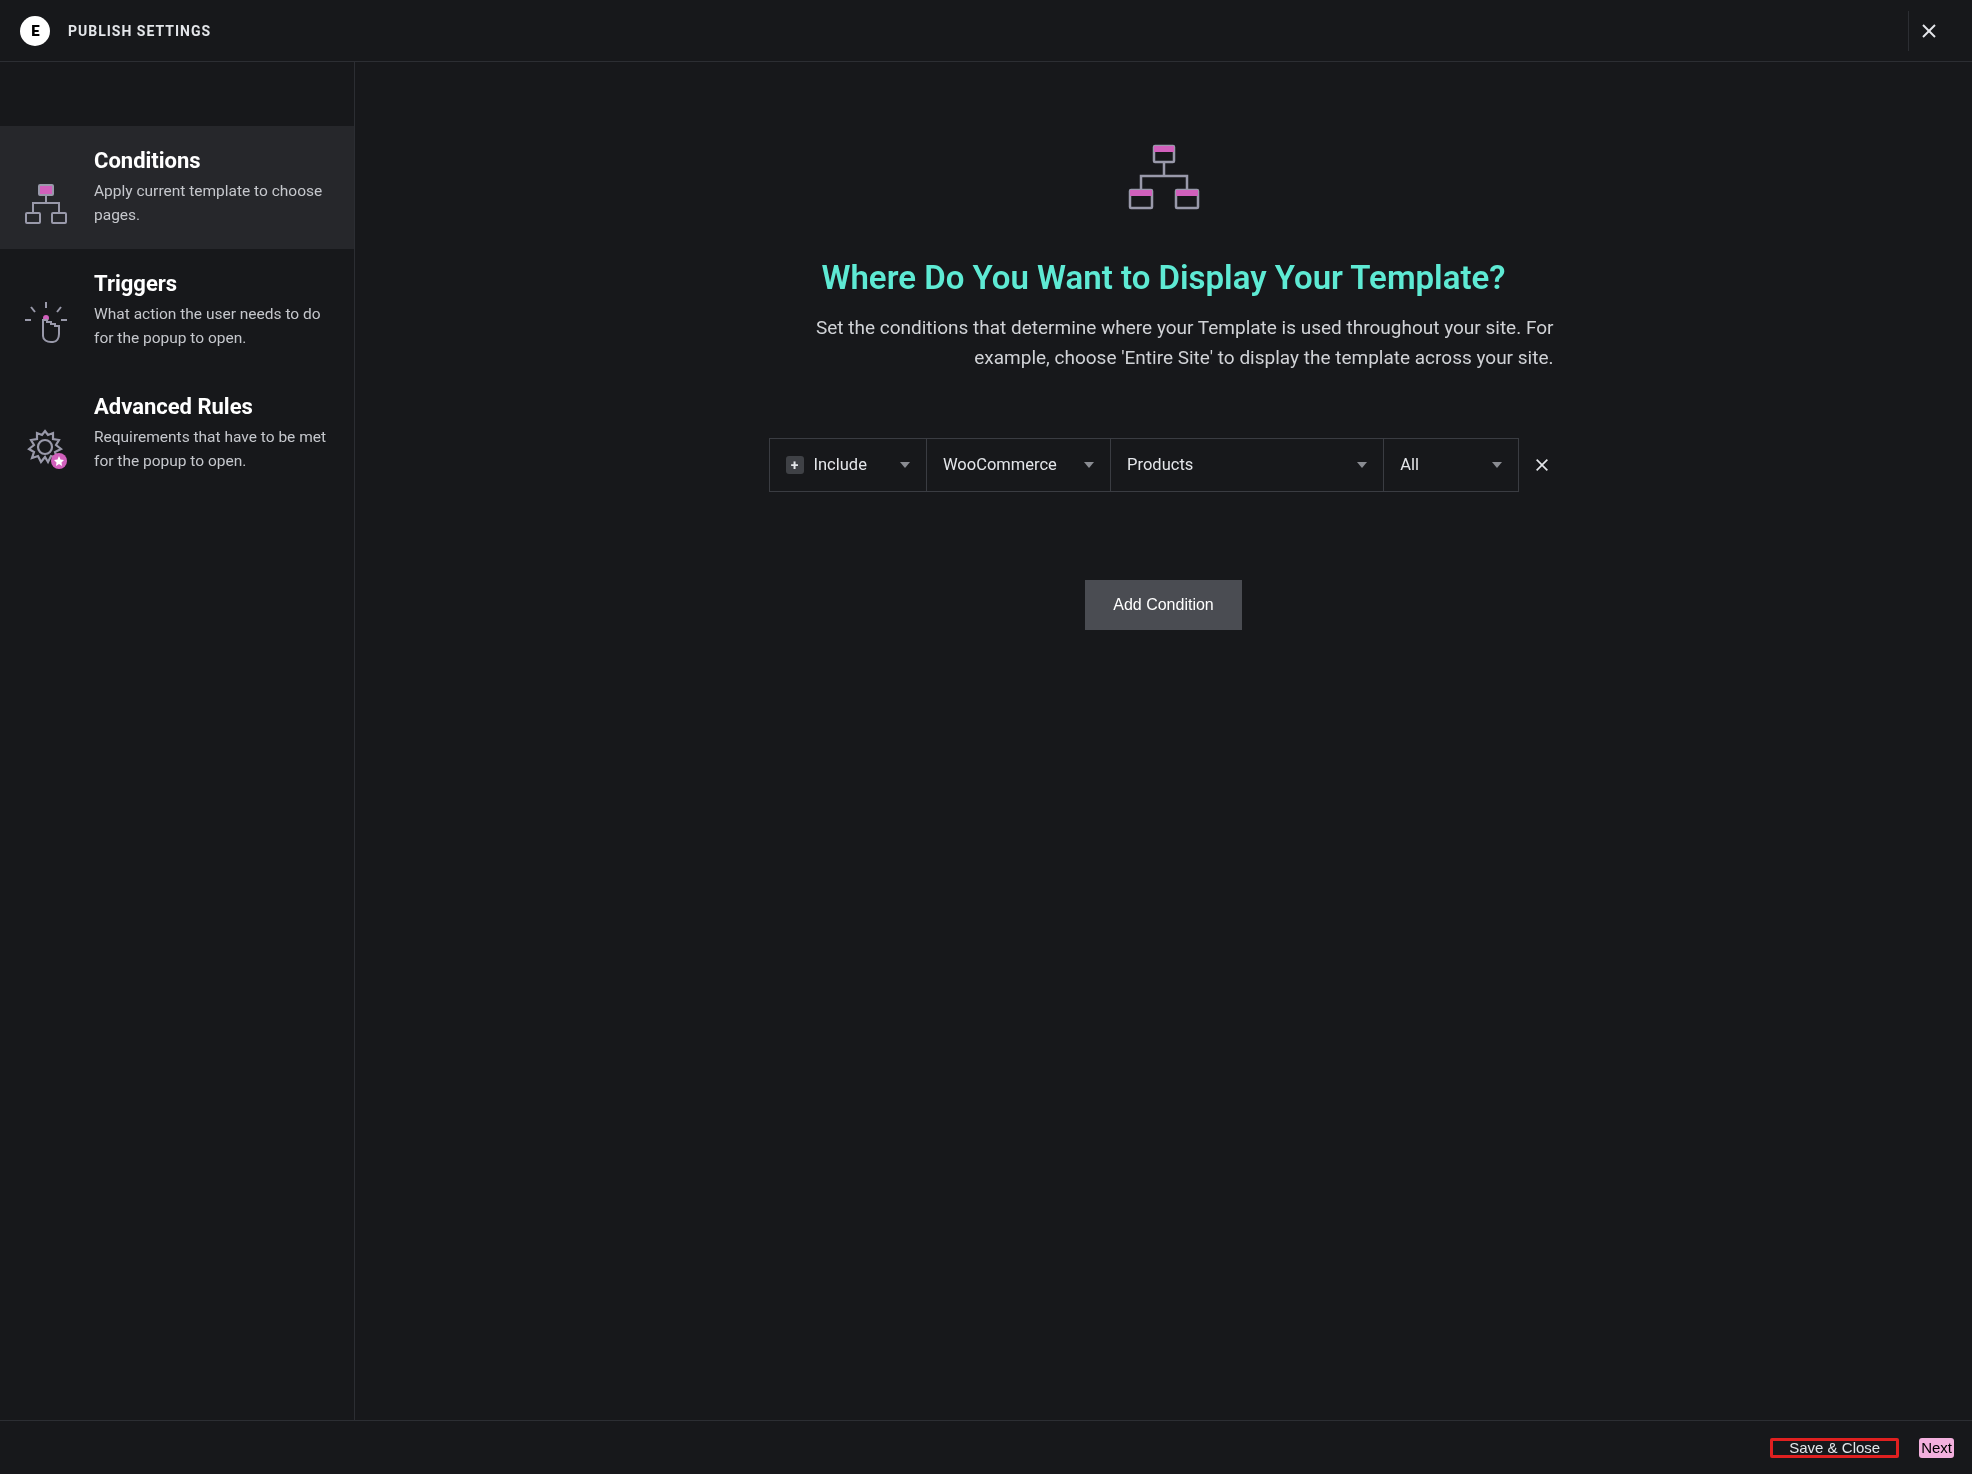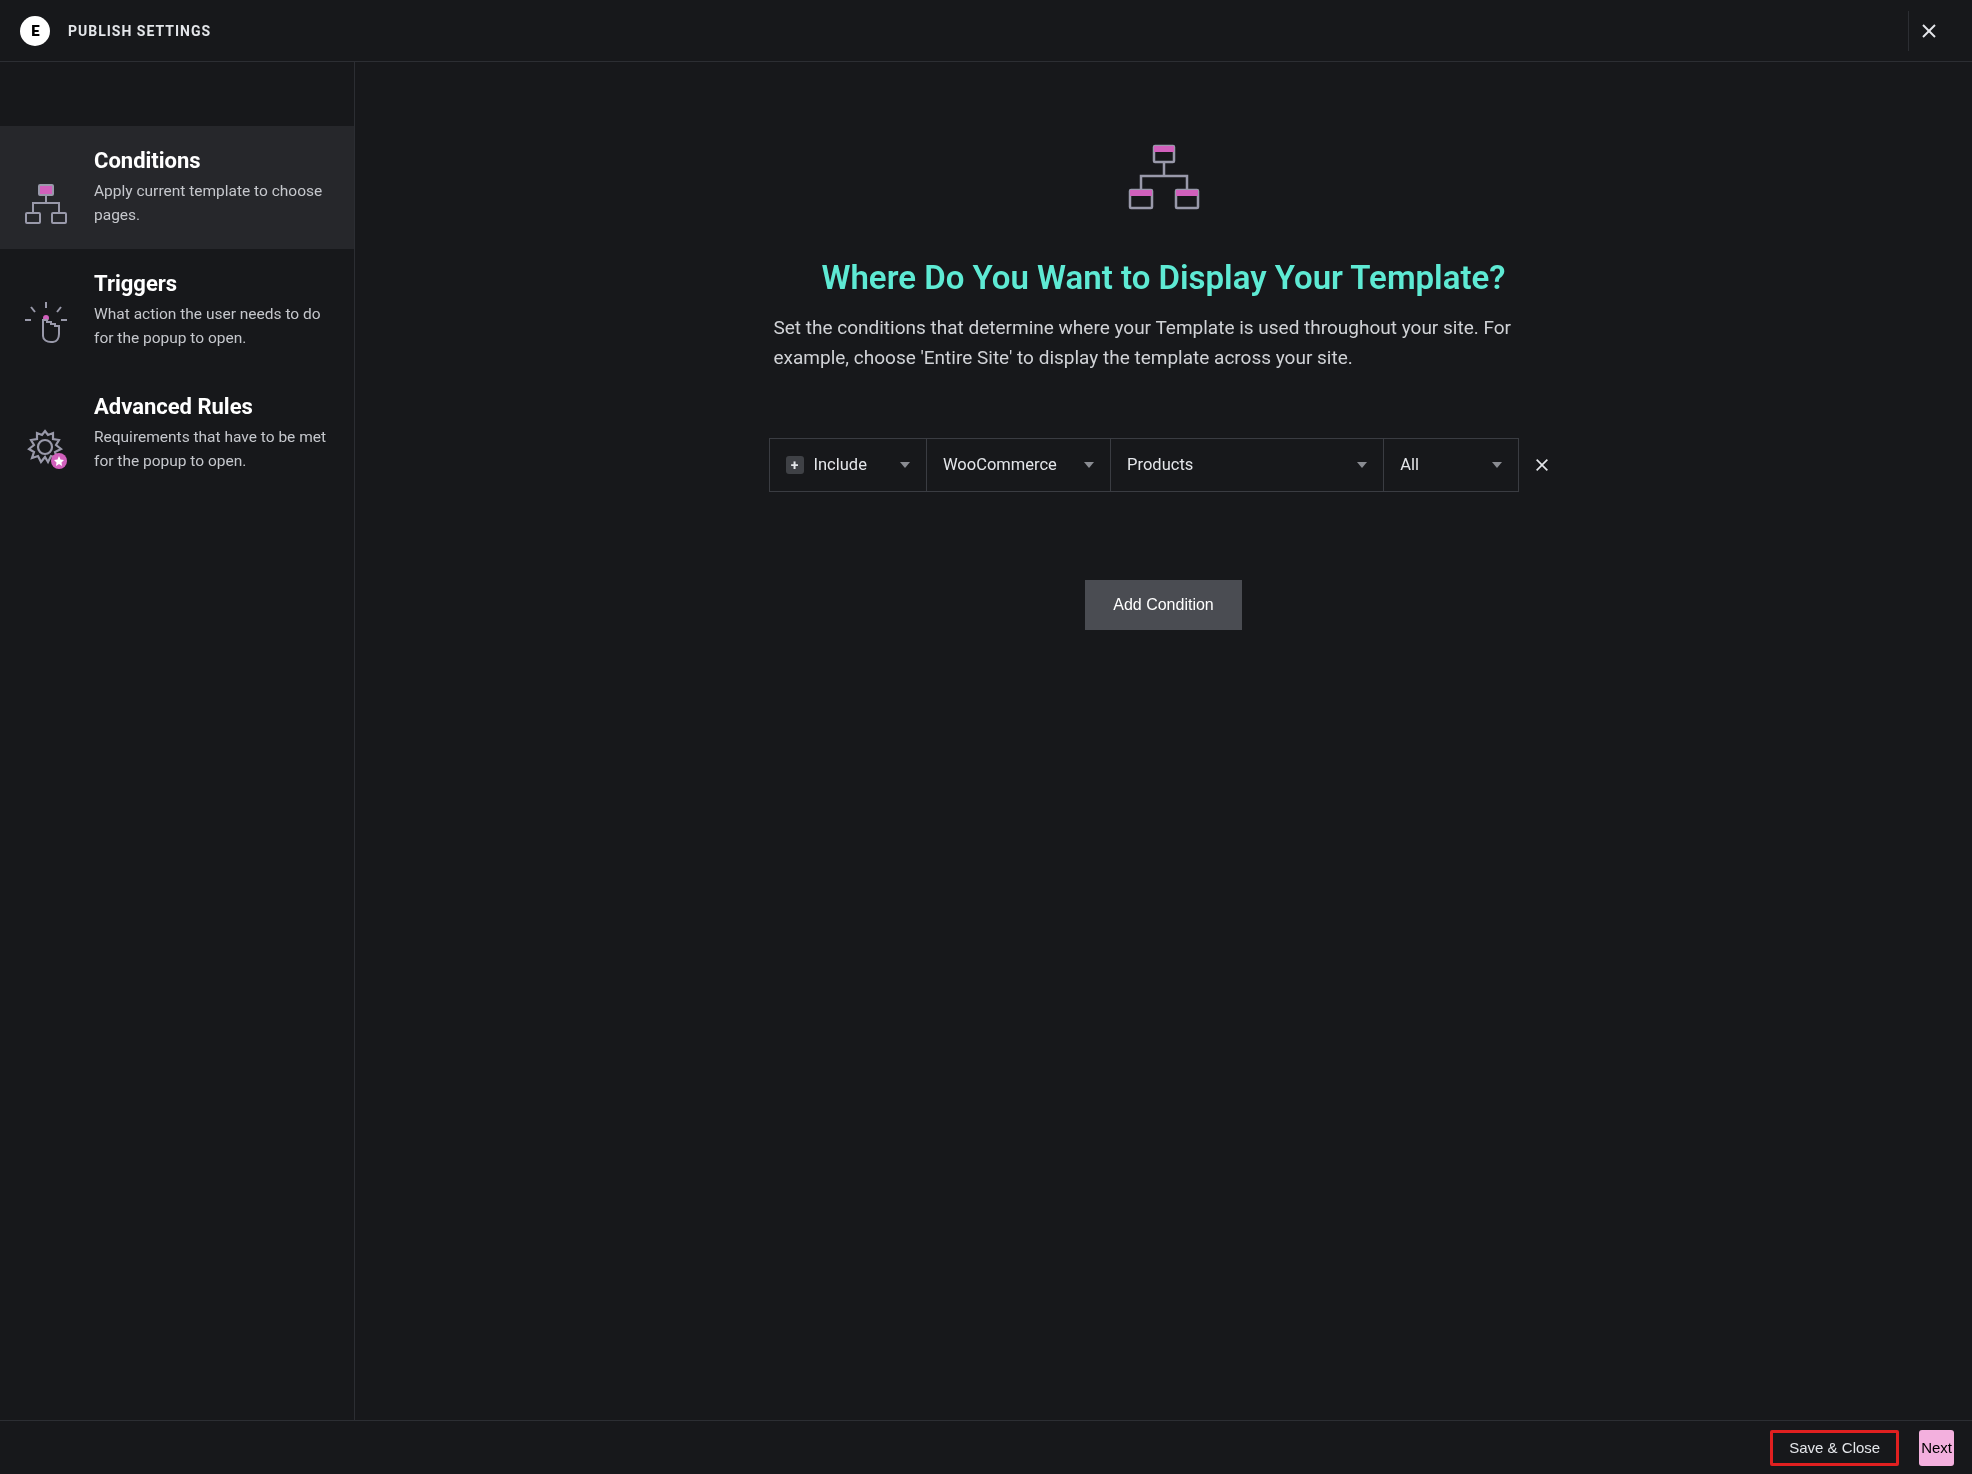--- a/index.html
+++ b/index.html
@@ -58,21 +58,21 @@
   .sidebar-item-title { font-size: 22px; font-weight: 700; color: #fff; margin-bottom: 6px; }
   .sidebar-item-desc { font-size: 15.5px; line-height: 1.55; color: #c5c7cc; }
 
   
   .main {
     flex: 1; display: flex; flex-direction: column; align-items: center;
     padding: 80px 40px 40px; overflow-y: auto;
   }
   .hero-icon { margin-bottom: 40px; }
   .main-heading { font-size: 33px; font-weight: 600; text-align: center; color: #5eead4; margin-bottom: 16px; }
-  .main-desc { font-size: 19px; line-height: 1.6; text-align: left; color: #d0d2d6; max-width: 780px; margin-bottom: 64px; }
+  .main-desc { font-size: 19px; line-height: 1.6; text-align: right; color: #d0d2d6; max-width: 780px; margin-bottom: 64px; }
 
   
   .condition-row {
     display: flex; align-items: center; gap: 0; width: 790px; max-width: 100%; margin-bottom: 88px;
   }
   .cond-select {
     height: 54px; border: 1px solid #3a3c42; background: transparent;
     display: flex; align-items: center; justify-content: space-between;
     padding: 0 16px; font-size: 16.5px; color: #e4e6ea; cursor: pointer;
   }
@@ -98,21 +98,21 @@
     border: none; font-size: 16px; cursor: pointer;
   }
 
   
   .footer {
     height: 54px; border-top: 1px solid #2c2e33; background: #17181b;
     display: flex; align-items: center; justify-content: flex-end; gap: 20px;
     padding: 0 18px;
   }
   .footer-btn {
-    height: 36px; padding: 0 16px; font-size: 15px; border: none; cursor: pointer;
+    height: 20px; padding: 0 16px; font-size: 15px; border: none; cursor: pointer;
     display: flex; align-items: center;
   }
   .save-close-btn {
     background: transparent; color: #e4e6ea;
     border: 3px solid #e02020; border-radius: 2px;
   }
   .next-btn { background: #f3b0de; color: #000; border-radius: 3px; padding: 0 2px; }
 </style>
 </head>
 <body>

